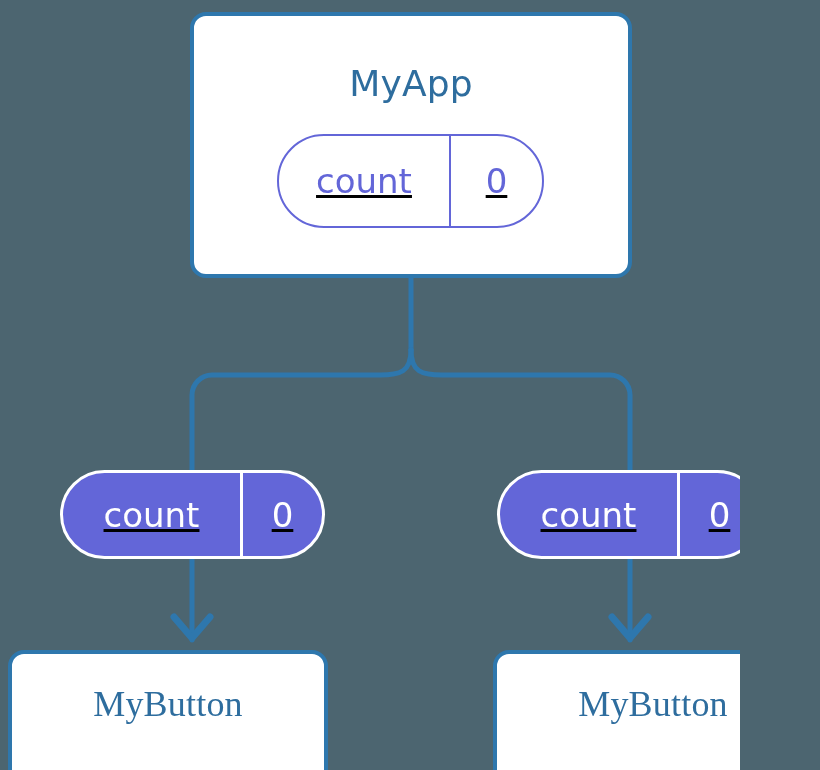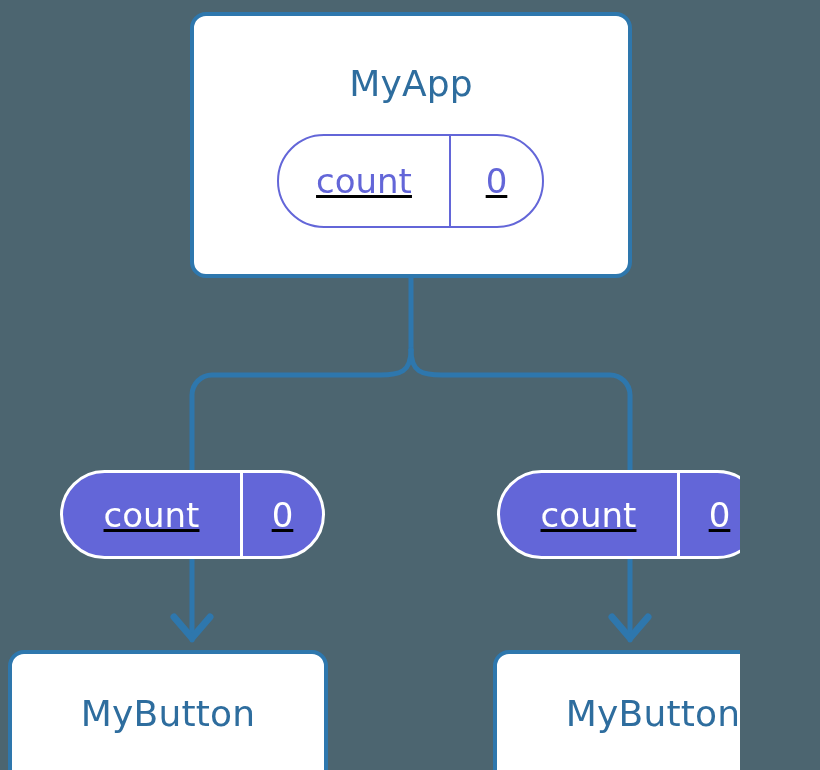--- a/index.html
+++ b/index.html
@@ -53,21 +53,22 @@
   #node-myapp .comp-title {
     margin-top: 50px;
   }
 
   
   .btn-box {
     height: 160px;
     justify-content: flex-start;
   }
   .btn-box .comp-title {
-    margin-top: 42px;
+    margin-top: 32px;
+    font-family: Liberation Serif, serif;
   }
   #node-mybutton-left {
     left: 8px;
     top: 650px;
     width: 320px;
   }
   #node-mybutton-right {
     left: 493px;
     top: 650px;
     width: 320px;

